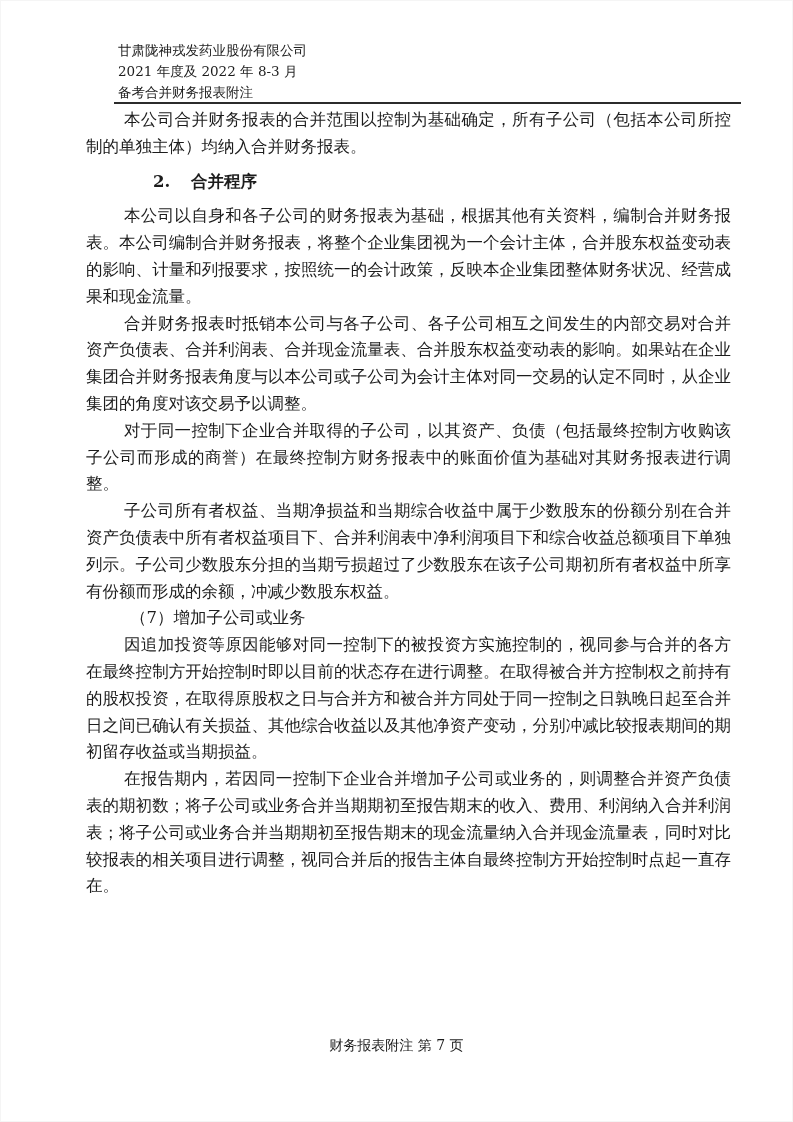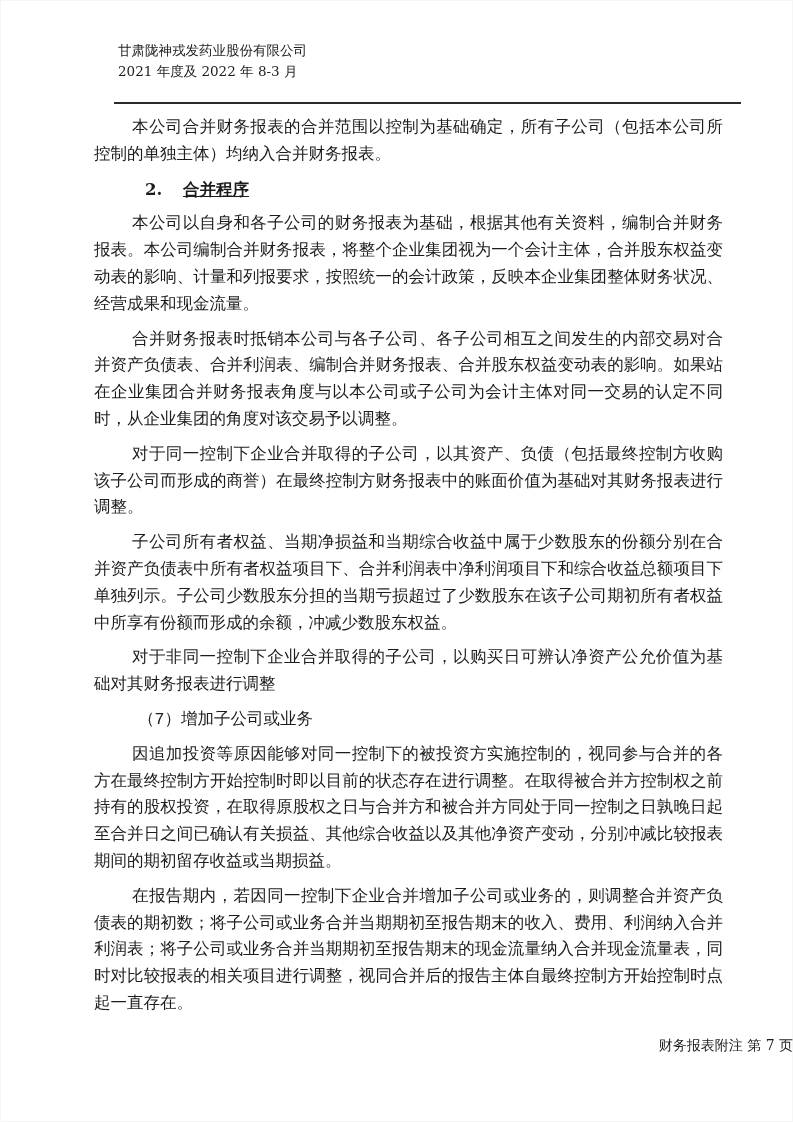--- a/index.html
+++ b/index.html
@@ -33,75 +33,73 @@
     position: absolute;
     left: 86px;
     top: 107px;
     width: 645px;
     font-size: 16.5px;
     line-height: 26.8px;
     text-align: justify;
     text-align-last: left;
   }
   .body-col p {
-    margin: 8px;
+    margin: 0;
     padding: 0;
     text-indent: 38px;
     word-break: break-all;
-    font-family: Liberation Mono, monospace;
   }
   .sec-heading {
-    margin: 0;
+    margin: 8px;
     padding-left: 59px;
     font-weight: bold;
     font-size: 16.5px;
     line-height: 26.8px;
-    text-decoration: underline;
   }
   .sec-heading .sec-num {
     display: inline-block;
     min-width: 38px;
   }
   .body-col .sub-item {
     text-indent: 44px;
   }
   .doc-footer {
     position: absolute;
     left: 0;
     right: 0;
     top: 1035px;
-    text-align: right;
+    text-align: center;
     font-size: 14px;
     line-height: 20px;
   }
 </style>
 </head>
 <body>
 
 <div class="page">
 
   <div class="doc-header">
     <div>甘肃陇神戎发药业股份有限公司</div>
     <div>2021 年度及 2022 年 8-3 月</div>
+    <div>备考合并财务报表附注</div>
   </div>
 
   <div class="header-rule"></div>
 
   <div class="body-col">
     <p>本公司合并财务报表的合并范围以控制为基础确定，所有子公司（包括本公司所控制的单独主体）均纳入合并财务报表。</p>
 
     <div class="sec-heading">
       <span class="sec-num">2.</span><span>合并程序</span>
     </div>
 
     <p>本公司以自身和各子公司的财务报表为基础，根据其他有关资料，编制合并财务报表。本公司编制合并财务报表，将整个企业集团视为一个会计主体，合并股东权益变动表的影响、计量和列报要求，按照统一的会计政策，反映本企业集团整体财务状况、经营成果和现金流量。</p>
-    <p>合并财务报表时抵销本公司与各子公司、各子公司相互之间发生的内部交易对合并资产负债表、合并利润表、编制合并财务报表、合并股东权益变动表的影响。如果站在企业集团合并财务报表角度与以本公司或子公司为会计主体对同一交易的认定不同时，从企业集团的角度对该交易予以调整。</p>
+    <p>合并财务报表时抵销本公司与各子公司、各子公司相互之间发生的内部交易对合并资产负债表、合并利润表、合并现金流量表、合并股东权益变动表的影响。如果站在企业集团合并财务报表角度与以本公司或子公司为会计主体对同一交易的认定不同时，从企业集团的角度对该交易予以调整。</p>
     <p>对于同一控制下企业合并取得的子公司，以其资产、负债（包括最终控制方收购该子公司而形成的商誉）在最终控制方财务报表中的账面价值为基础对其财务报表进行调整。</p>
     <p>子公司所有者权益、当期净损益和当期综合收益中属于少数股东的份额分别在合并资产负债表中所有者权益项目下、合并利润表中净利润项目下和综合收益总额项目下单独列示。子公司少数股东分担的当期亏损超过了少数股东在该子公司期初所有者权益中所享有份额而形成的余额，冲减少数股东权益。</p>
-    <p>对于非同一控制下企业合并取得的子公司，以购买日可辨认净资产公允价值为基础对其财务报表进行调整</p>
     <p class="sub-item">（7）增加子公司或业务</p>
     <p>因追加投资等原因能够对同一控制下的被投资方实施控制的，视同参与合并的各方在最终控制方开始控制时即以目前的状态存在进行调整。在取得被合并方控制权之前持有的股权投资，在取得原股权之日与合并方和被合并方同处于同一控制之日孰晚日起至合并日之间已确认有关损益、其他综合收益以及其他净资产变动，分别冲减比较报表期间的期初留存收益或当期损益。</p>
     <p>在报告期内，若因同一控制下企业合并增加子公司或业务的，则调整合并资产负债表的期初数；将子公司或业务合并当期期初至报告期末的收入、费用、利润纳入合并利润表；将子公司或业务合并当期期初至报告期末的现金流量纳入合并现金流量表，同时对比较报表的相关项目进行调整，视同合并后的报告主体自最终控制方开始控制时点起一直存在。</p>
   </div>
 
   <div class="doc-footer">
     <span>财务报表附注 第 7 页</span>
   </div>
 
 </div>

